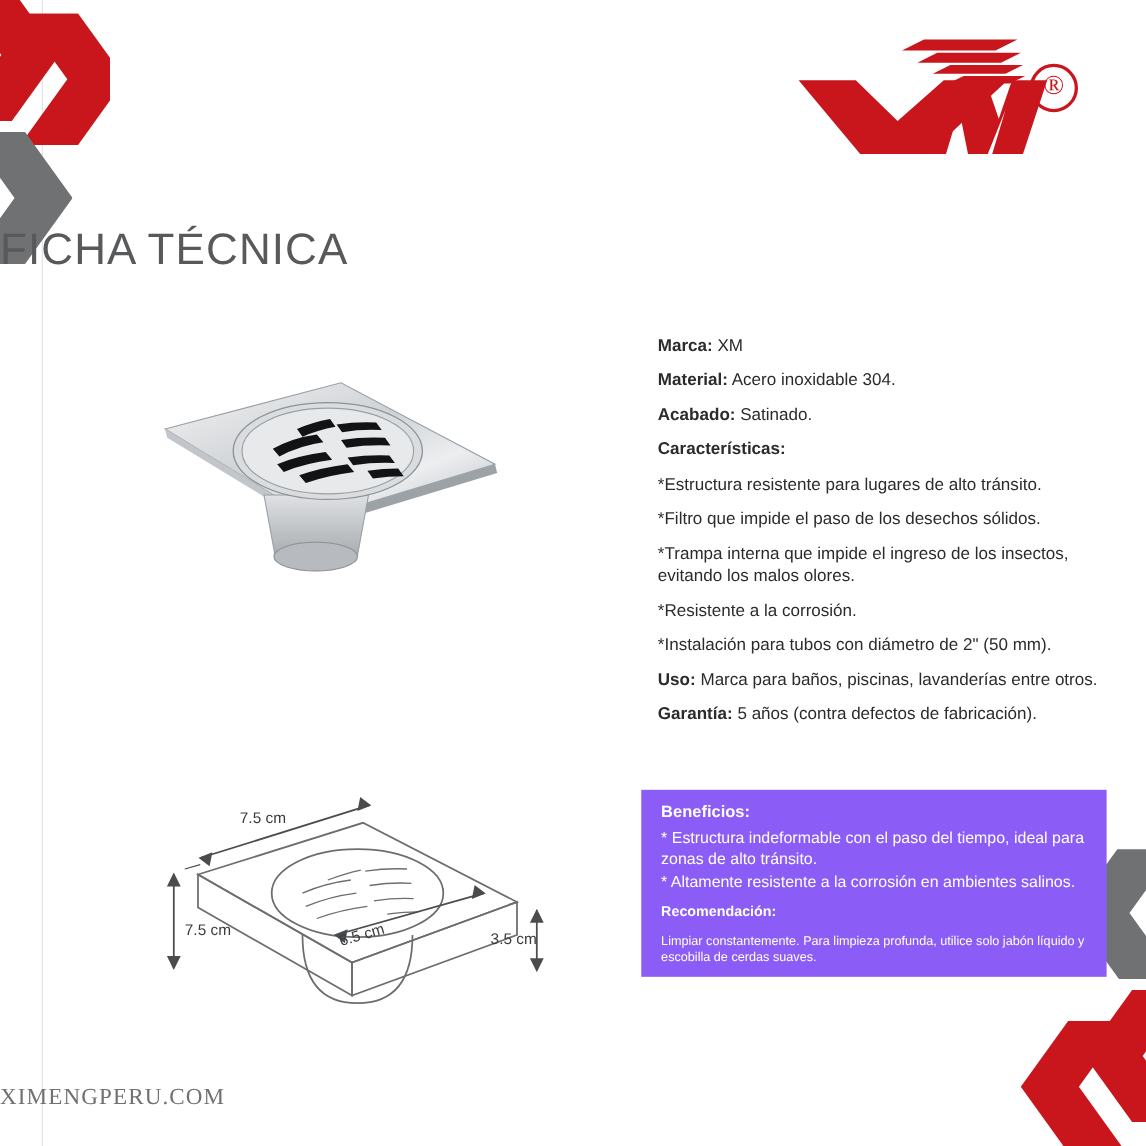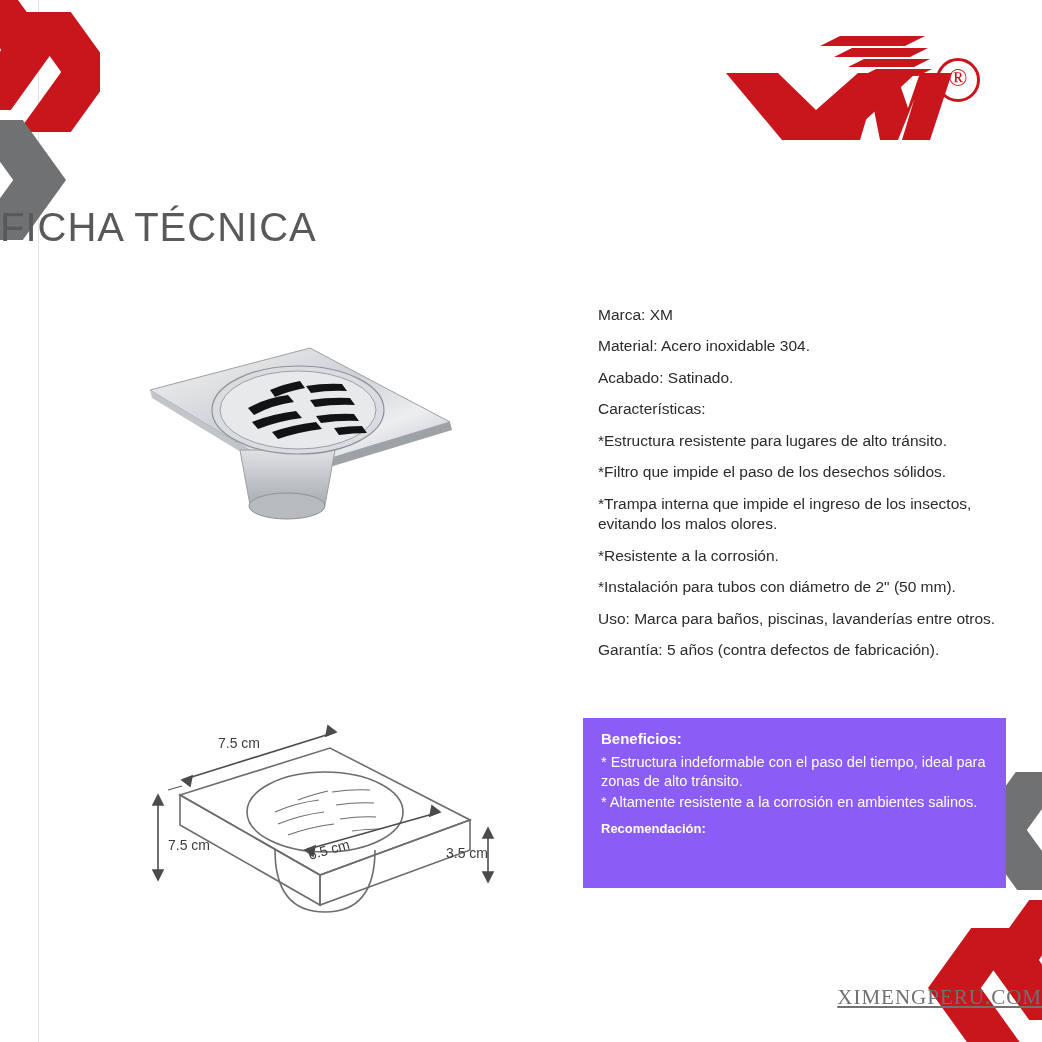--- a/index.html
+++ b/index.html
@@ -80,38 +80,37 @@
   
   .dim-drawing{
     position:absolute;left:140px;top:700px;width:400px;height:235px;
   }
   
   .specs{
     position:absolute;left:598px;top:305px;width:420px;
     color:#2b2b2b;font-size:15.5px;line-height:1.32;
   }
   .specs .row{margin-bottom:11px;}
-  .specs b{font-weight:normal;}
+  .specs b{font-weight:bold;}
   .bullet{display:block;}
   
   .redbox{
     position:absolute;left:583px;top:718px;width:423px;height:170px;
     background:#8b5cf6;color:#fff;padding:12px 18px 0 18px;
     box-sizing:border-box;
   }
   .redbox .bhead{font-weight:bold;font-size:15px;margin-bottom:6px;}
   .redbox .bitem{font-size:14.5px;line-height:1.28;margin-bottom:3px;}
   .redbox .rhead{font-weight:bold;font-size:13px;margin-top:9px;margin-bottom:13px;}
   .redbox .rtext{font-size:11.5px;line-height:1.3;}
   
   .footer{
-    position:absolute;left:0;right:0;bottom:32px;text-align:right;
+    position:absolute;left:0;right:0;bottom:32px;text-align:left;
     color:#6f7173;font-size:21px;letter-spacing:1px;
     font-family:"Liberation Serif", serif;
-    text-decoration:underline;
   }
   .side-line{
     position:absolute;left:38px;top:0;width:1px;height:1042px;background:#e3e3e3;
   }
 </style>
 </head>
 <body>
 
 <div class="page">
 
@@ -253,17 +252,18 @@
       </div>
     <div class="row"><b>Uso:</b><span> Marca para baños, piscinas, lavanderías entre otros.</span></div>
     <div class="row"><b>Garantía:</b><span> 5 años (contra defectos de fabricación).</span></div>
   </div>
 
   <div class="redbox">
     <div class="bhead">Beneficios:</div>
     <div class="bitem">* Estructura indeformable con el paso del tiempo, ideal para zonas de alto tránsito.</div>
     <div class="bitem">* Altamente resistente a la corrosión en ambientes salinos.</div>
     <div class="rhead">Recomendación:</div>
+    <div class="rtext">Limpiar constantemente. Para limpieza profunda, utilice solo jabón líquido y escobilla de cerdas suaves.</div>
   </div>
 
   <div class="footer">XIMENGPERU.COM</div>
 
 </div>
 
 </body></html>

